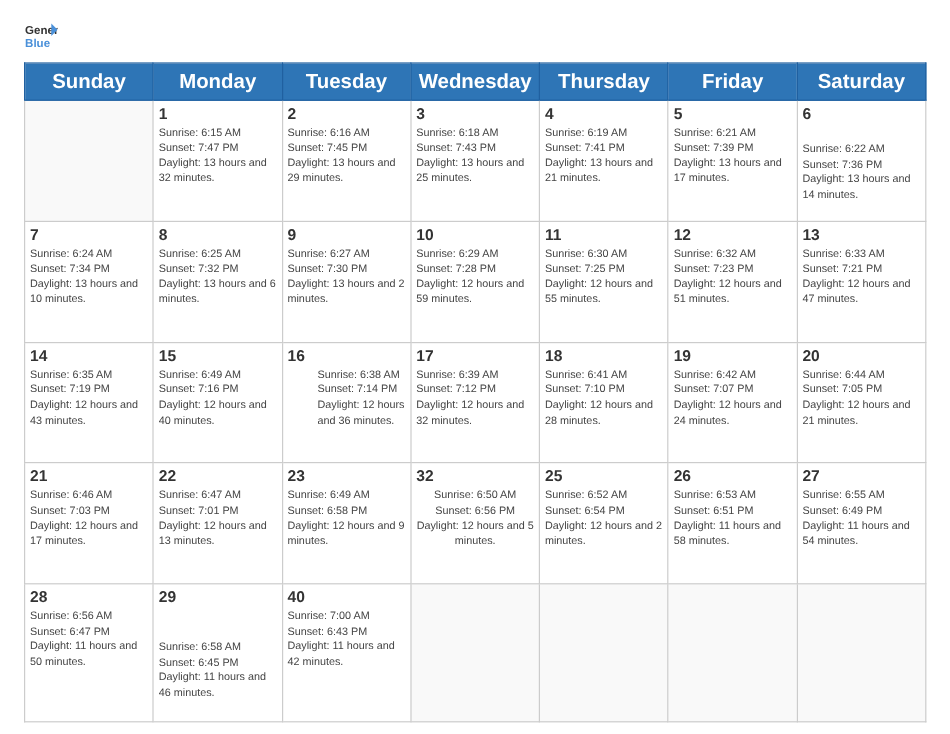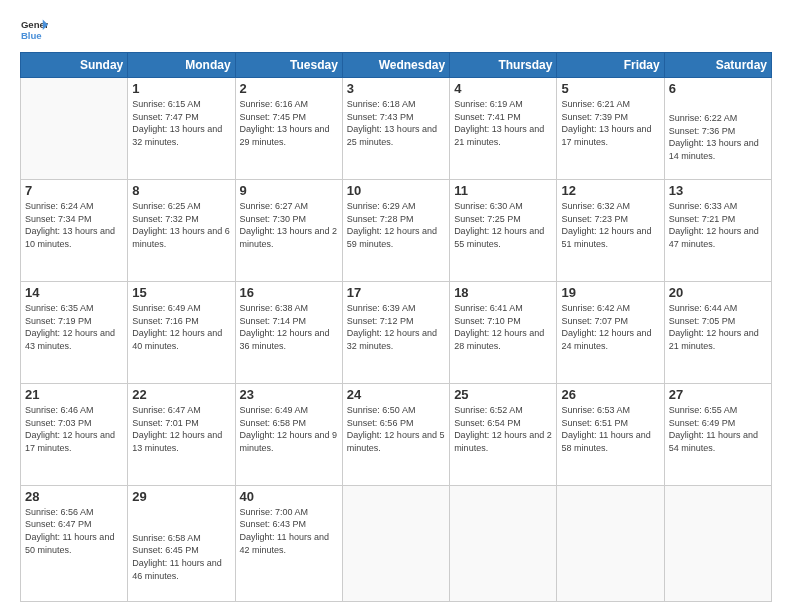--- a/index.html
+++ b/index.html
@@ -48,24 +48,24 @@
     .calendar {
       flex: 1;
       border: 1px solid #ccc;
       border-collapse: collapse;
       width: 100%;
       table-layout: fixed;
     }
     .calendar thead tr th {
       background: #2e75b6;
       color: #fff;
-      font-size: 12px;
+      font-size: 17px;
       font-weight: bold;
       padding: 5px 4px;
-      text-align: right;
+      text-align: center;
       border: 1px solid #2060a0;
     }
     .calendar tbody tr td {
       border: 1px solid #ccc;
       vertical-align: top;
       padding: 3px 4px;
       font-size: 9.5px;
       color: #333;
       height: 88px;
     }
@@ -206,21 +206,21 @@
 Daylight: 12 hours and 43 minutes.</div>
           </td>
           <td>
             <div class="day-number">15</div>
             <div class="day-info" style="white-space: pre-line;">Sunrise: 6:49 AM
 Sunset: 7:16 PM
 Daylight: 12 hours and 40 minutes.</div>
           </td>
           <td>
             <div class="day-number">16</div>
-            <div class="day-info" style="white-space: pre-line;">Sunrise: 6:38 AM
+            <div class="day-info" style="white-space: pre-line; margin-left: 25px;">Sunrise: 6:38 AM
 Sunset: 7:14 PM
 Daylight: 12 hours and 36 minutes.</div>
           </td>
           <td>
             <div class="day-number">17</div>
             <div class="day-info" style="white-space: pre-line;">Sunrise: 6:39 AM
 Sunset: 7:12 PM
 Daylight: 12 hours and 32 minutes.</div>
           </td>
           <td>
@@ -255,22 +255,22 @@
 Sunset: 7:01 PM
 Daylight: 12 hours and 13 minutes.</div>
           </td>
           <td>
             <div class="day-number">23</div>
             <div class="day-info" style="white-space: pre-line;">Sunrise: 6:49 AM
 Sunset: 6:58 PM
 Daylight: 12 hours and 9 minutes.</div>
           </td>
           <td>
-            <div class="day-number">24</div>
-            <div class="day-info" style="white-space: pre-line;">Sunrise: 6:50 AM
+            <div class="day-number">32</div>
+            <div class="day-info" style="white-space: pre-line; text-align: center;">Sunrise: 6:50 AM
 Sunset: 6:56 PM
 Daylight: 12 hours and 5 minutes.</div>
           </td>
           <td>
             <div class="day-number">25</div>
             <div class="day-info" style="white-space: pre-line;">Sunrise: 6:52 AM
 Sunset: 6:54 PM
 Daylight: 12 hours and 2 minutes.</div>
           </td>
           <td>

